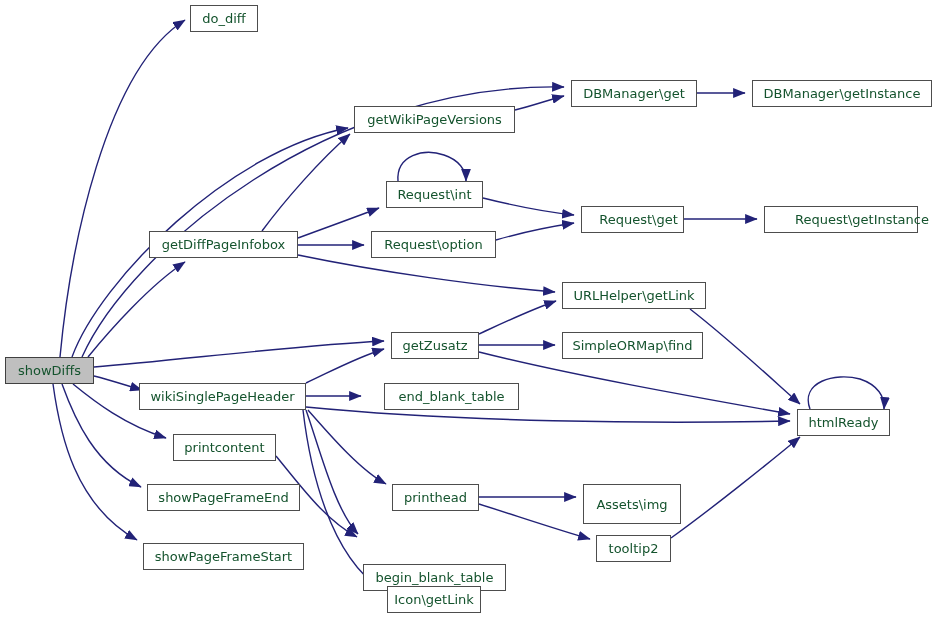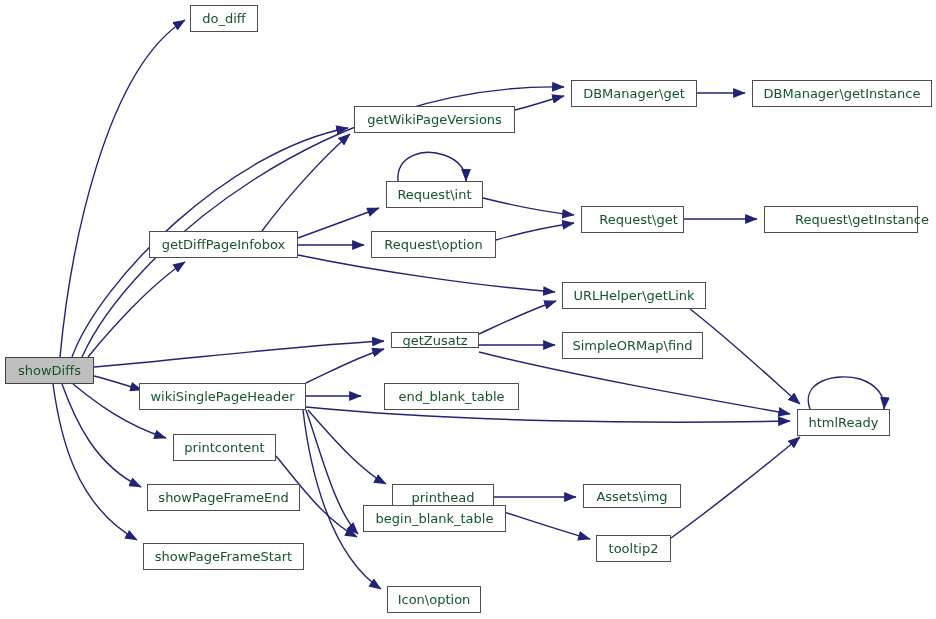--- a/index.html
+++ b/index.html
@@ -115,56 +115,56 @@
       </div>
       <div class="gnode" style="left: 149px; top: 231px; width: 149px; height: 27px; justify-content: center;">
         <span>getDiffPageInfobox</span>
       </div>
       <div class="gnode" style="left: 371px; top: 231px; width: 125px; height: 27px;">
         <span>Request\option</span>
       </div>
       <div class="gnode" style="left: 562px; top: 282px; width: 144px; height: 27px;">
         <span>URLHelper\getLink</span>
       </div>
-      <div class="gnode" style="left: 391px; top: 332px; width: 88px; height: 16px;">
+      <div class="gnode" style="left: 391px; top: 332px; width: 88px; height: 27px;">
         <span>getZusatz</span>
       </div>
       <div class="gnode" style="left: 562px; top: 332px; width: 141px; height: 27px;">
         <span>SimpleORMap\find</span>
       </div>
       <div class="gnode root" style="left: 5px; top: 357px; width: 89px; height: 27px;">
         <span>showDiffs</span>
       </div>
       <div class="gnode" style="left: 139px; top: 383px; width: 167px; height: 27px;">
         <span>wikiSinglePageHeader</span>
       </div>
       <div class="gnode" style="left: 384px; top: 383px; width: 135px; height: 27px;">
         <span>end_blank_table</span>
       </div>
       <div class="gnode" style="left: 797px; top: 409px; width: 93px; height: 27px;">
         <span>htmlReady</span>
       </div>
       <div class="gnode" style="left: 173px; top: 434px; width: 103px; height: 27px;">
         <span>printcontent</span>
       </div>
-      <div class="gnode" style="left: 392px; top: 484px; width: 102px; height: 27px;">
+      <div class="gnode" style="left: 392px; top: 484px; width: 87px; height: 27px;">
         <span>printhead</span>
       </div>
-      <div class="gnode" style="left: 583px; top: 484px; width: 98px; height: 24px;">
+      <div class="gnode" style="left: 583px; top: 484px; width: 98px; height: 40px;">
         <span>Assets\img</span>
       </div>
       <div class="gnode" style="left: 147px; top: 484px; width: 153px; height: 27px;">
         <span>showPageFrameEnd</span>
       </div>
-      <div class="gnode" style="left: 363px; top: 505px; width: 143px; height: 27px;">
+      <div class="gnode" style="left: 363px; top: 564px; width: 143px; height: 27px;">
         <span>begin_blank_table</span>
       </div>
       <div class="gnode" style="left: 596px; top: 535px; width: 75px; height: 27px;">
         <span>tooltip2</span>
       </div>
       <div class="gnode" style="left: 143px; top: 535px; width: 161px; height: 27px; margin-top: 8px;">
         <span>showPageFrameStart</span>
       </div>
       <div class="gnode" style="left: 387px; top: 586px; width: 94px; height: 27px;">
-        <span>Icon\option</span>
+        <span>Icon\getLink</span>
       </div>
     </div>
 </div>
 
 </body></html>

